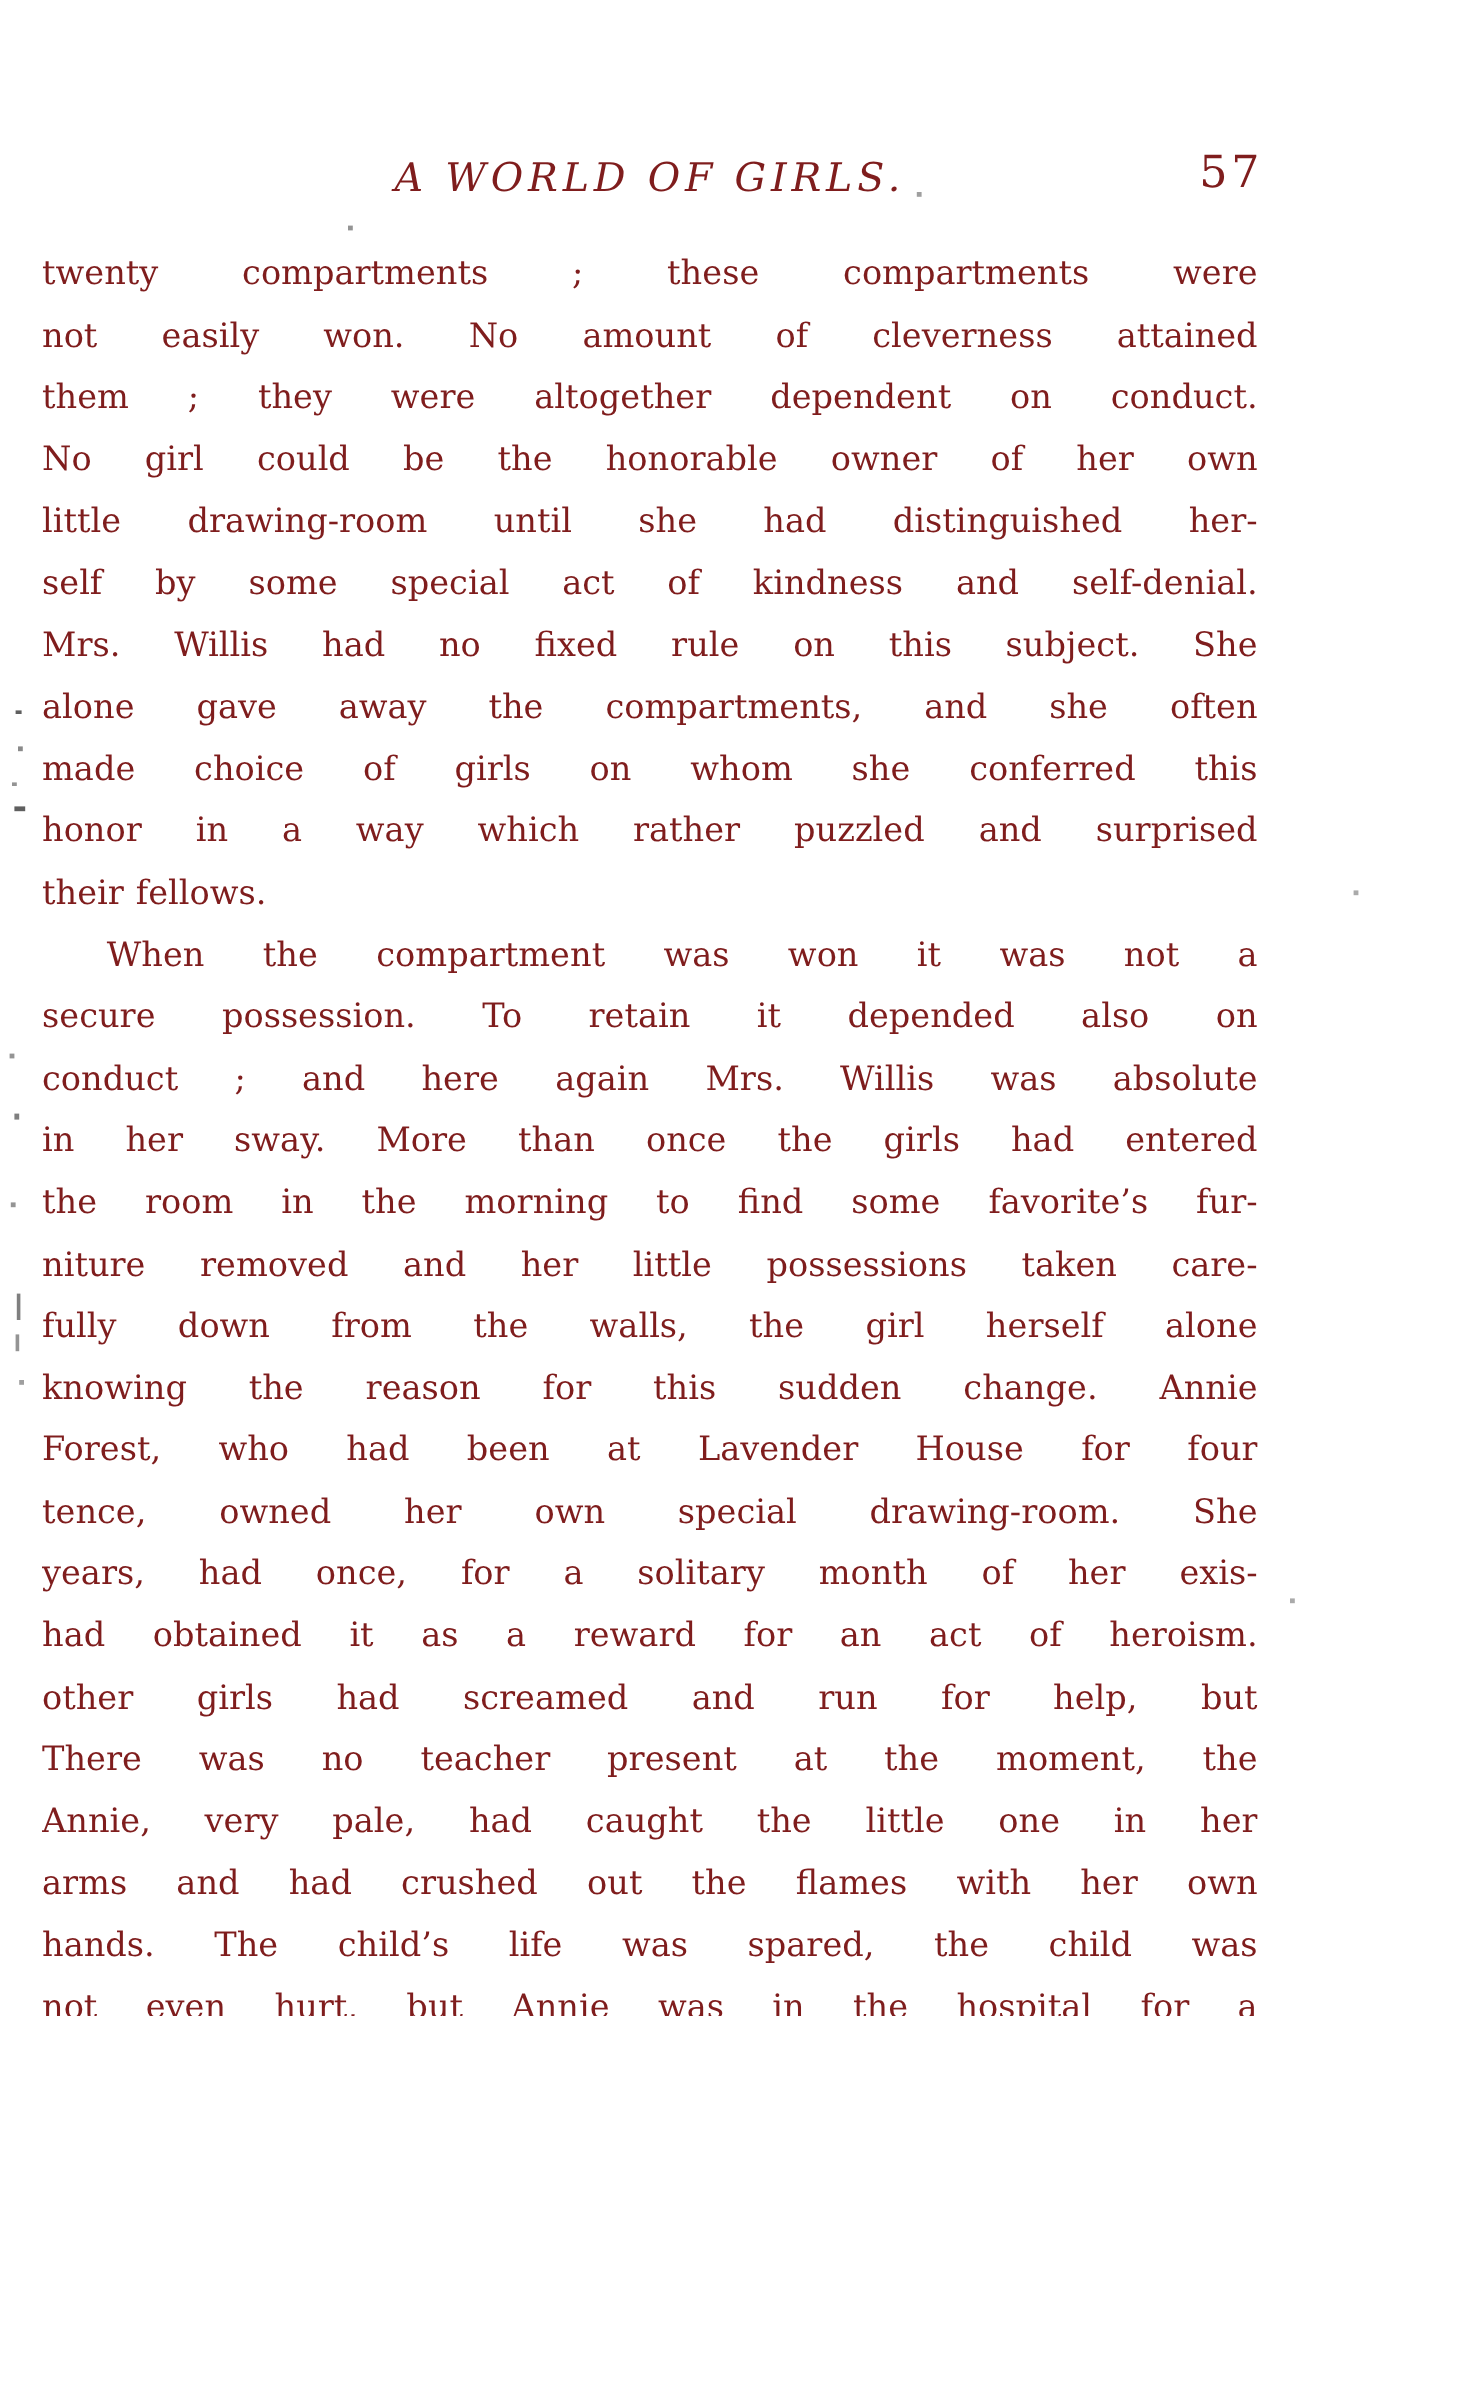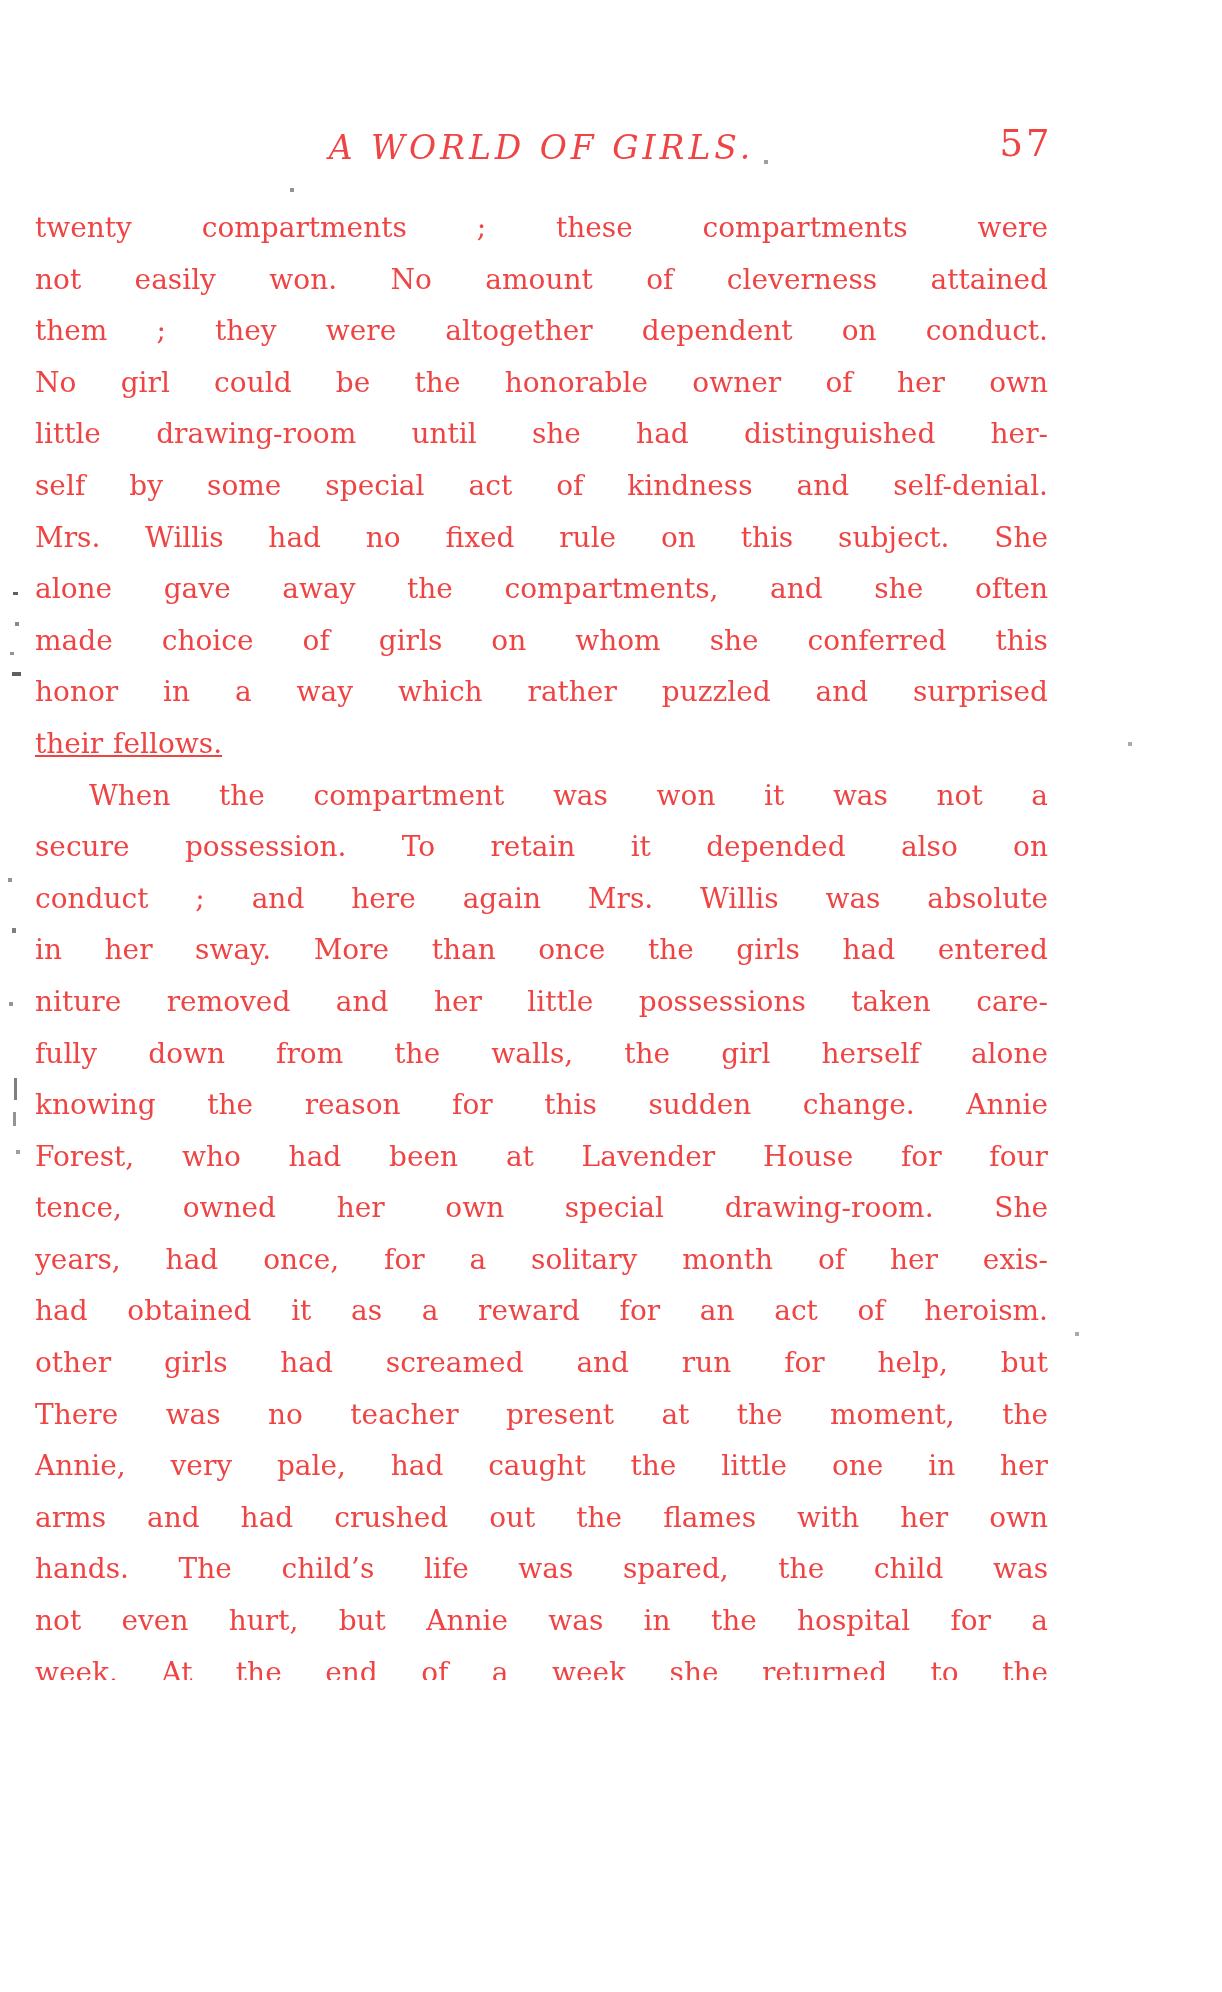--- a/index.html
+++ b/index.html
@@ -5,21 +5,21 @@
   html, body {
     margin: 0;
     padding: 0;
     background: #ffffff;
   }
   .page {
     position: relative;
     width: 1222px;
     height: 1680px;
     background: #ffffff;
-    color: #ef4444;
+    color: #7f1d1d;
     font-family: "DejaVu Serif", serif;
     overflow: hidden;
   }
   
   .running-head {
     position: absolute;
     top: 128px;
     left: 35px;
     width: 1013px;
     text-align: center;
@@ -49,21 +49,20 @@
     height: 51.6px;
     line-height: 51.6px;
     text-align: justify;
     text-align-last: justify;
     -moz-text-align-last: justify;
     overflow: hidden;
     word-spacing: 1px;
   }
   .line.para-end {
     text-align-last: left;
-    text-decoration: underline;
     -moz-text-align-last: left;
   }
   .line.indent {
     text-indent: 54px;
   }
   
   .speck {
     position: absolute;
     background: #2a2a2a;
     opacity: 0.75;
@@ -104,20 +103,21 @@
     <div class="line">Mrs. Willis had no fixed rule on this subject. She</div>
     <div class="line">alone gave away the compartments, and she often</div>
     <div class="line">made choice of girls on whom she conferred this</div>
     <div class="line">honor in a way which rather puzzled and surprised</div>
     <div class="line para-end">their fellows.</div>
 
     <div class="line indent">When the compartment was won it was not a</div>
     <div class="line">secure possession. To retain it depended also on</div>
     <div class="line">conduct ; and here again Mrs. Willis was absolute</div>
     <div class="line">in her sway. More than once the girls had entered</div>
+    <div class="line">the room in the morning to find some favorite’s fur-</div>
     <div class="line">niture removed and her little possessions taken care-</div>
     <div class="line">fully down from the walls, the girl herself alone</div>
     <div class="line">knowing the reason for this sudden change. Annie</div>
     <div class="line">Forest, who had been at Lavender House for four</div>
     <div class="line">tence, owned her own special drawing-room. She</div>
     <div class="line">years, had once, for a solitary month of her exis-</div>
     <div class="line">had obtained it as a reward for an act of heroism.</div>
     <div class="line">other girls had screamed and run for help, but</div>
     <div class="line">There was no teacher present at the moment, the</div>
     <div class="line">Annie, very pale, had caught the little one in her</div>

